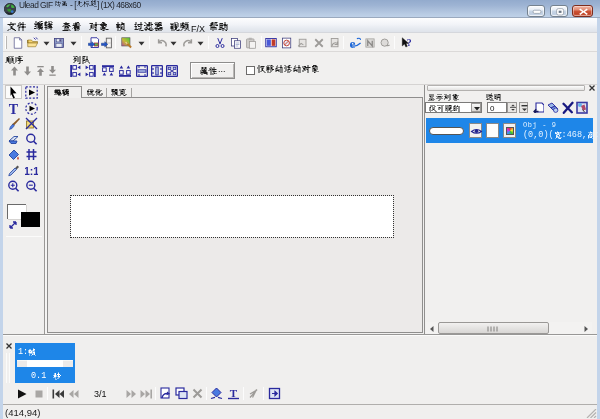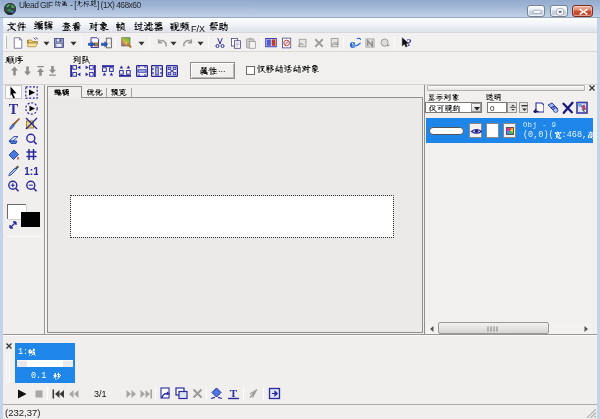--- a/index.html
+++ b/index.html
@@ -583,16 +583,16 @@
 <svg style="position:absolute;left:248px;top:388px;" width="11" height="11" viewBox="0 0 11 11">
       <path d="M2 9.5L9 1.5M4.5 9.5l4-8M2 6l7-4" stroke="#9d9b98" stroke-width="1.3"></path>
     </svg>
 <div style="position:absolute;left:263px;top:387px;width:1px;height:13px;background:#c9c7c5;border-right:1px solid #fcfcfc;"></div>
 <svg style="position:absolute;left:268px;top:387px;" width="13" height="13" viewBox="0 0 13 13">
       <rect x="1.5" y="1.5" width="10" height="10" fill="#dde4f4" stroke="#2a2a9e" stroke-width="1.3"></rect>
       <path d="M4 6.5h5M7 4.5l2.2 2L7 8.6z" stroke="#2a2a9e" stroke-width="1.2" fill="#2a2a9e"></path>
     </svg>
 <div style="position:absolute;left:3px;top:404px;width:594px;height:1px;background:#b0aeac;"></div>
 <div style="position:absolute;left:3px;top:405px;width:594px;height:14px;background:#f0efee;"></div>
-<div style="position:absolute;left:5px;top:407px;font:9.5px 'Liberation Sans';color:#1a1a1a">(232,37)</div>
+<div style="position:absolute;left:5px;top:407px;font:9.5px 'Liberation Sans';color:#1a1a1a">(414,94)</div>
 <svg style="position:absolute;left:585px;top:409px;" width="12" height="9" viewBox="0 0 12 9">
       <path d="M11 0L2 9M11 3.5L5.5 9M11 7L9 9" stroke="#b5b3b1" stroke-width="1.2"></path>
     </svg>
 </div>
 </body></html>

